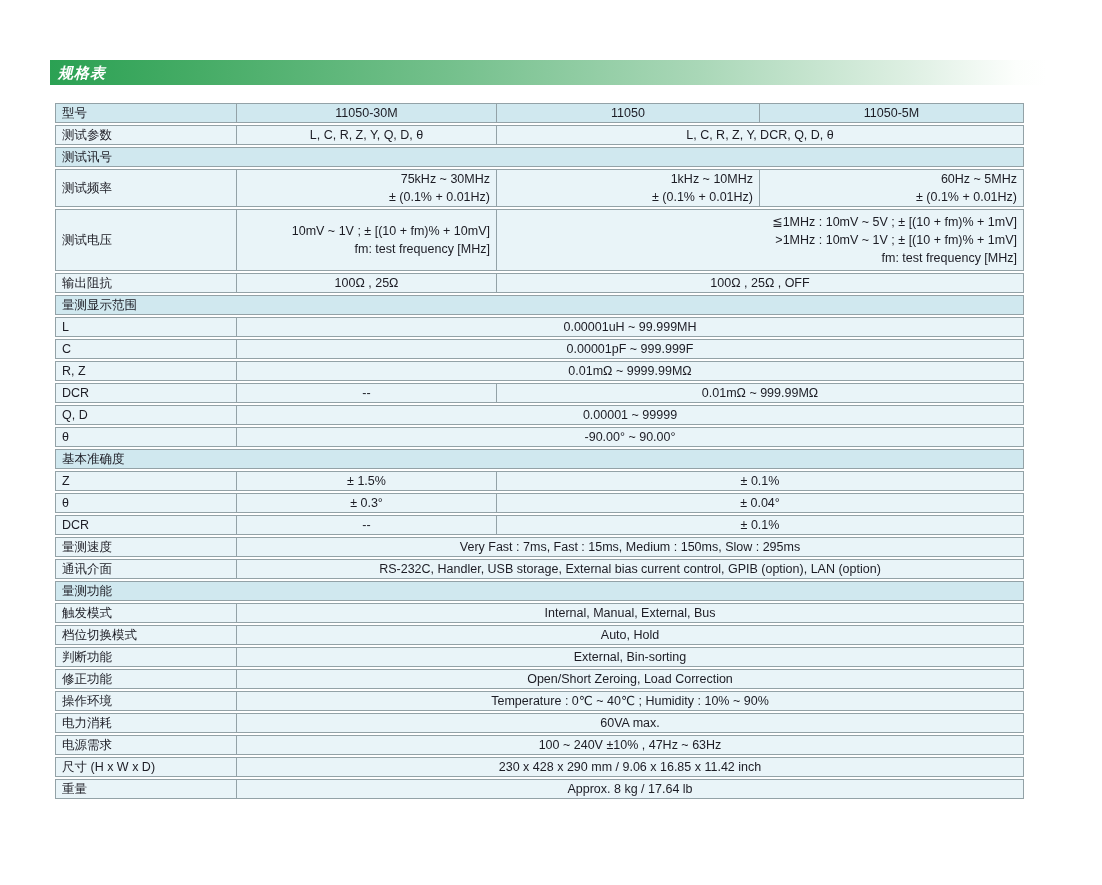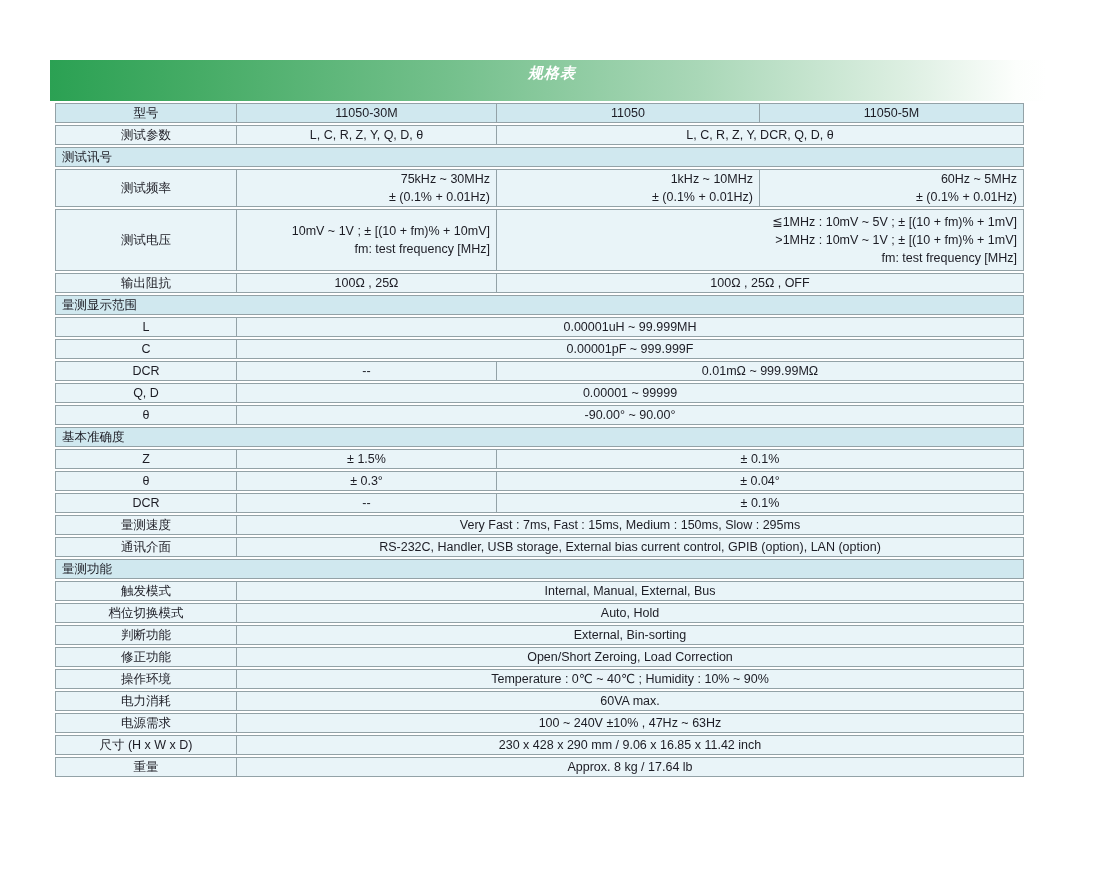--- a/index.html
+++ b/index.html
@@ -6,23 +6,22 @@
   html, body { background: #ffffff; }
   body {
     width: 1102px; height: 885px;
     position: relative;
     font-family: "Liberation Sans", "DejaVu Sans", sans-serif;
     color: #1c1c24;
   }
   .banner {
     position: absolute;
     left: 50px; top: 60px;
-    width: 996px; height: 41px;
+    width: 996px; height: 25px;
     background: linear-gradient(90deg, #2ba153 0%, #46ac66 15%, #74c08c 40%, #a9d7b7 65%, #ddefe2 86%, #fcfefc 97%, #ffffff 100%);
-    text-align: center;
   }
   .banner-title {
     display: inline-block;
     color: #ffffff;
     font-size: 15px;
     font-weight: bold;
     font-style: italic;
     line-height: 25px;
     padding-left: 8px;
     letter-spacing: 1px;
@@ -45,21 +44,21 @@
     font-size: 12.5px;
     line-height: 18px;
     height: 19px;
     padding: 0 6px;
     background: #e9f4f8;
     vertical-align: middle;
     overflow: hidden;
     white-space: nowrap;
   }
   td.first { border-left: 1px solid #93a2a7; }
-  td.label { text-align: center; }
+  td.label { text-align: left; }
   td.val   { text-align: center; margin-top: 44px; }
   tr.model-row td, td.section { background: #d0e8ef; }
   td.section { text-align: left; }
   tr.h2 td { height: 38px; }
   tr.h3 td { height: 62px; }
   .line { display: block; text-align: right; }
 </style>
 </head>
 <body>
 
@@ -135,20 +134,24 @@
     <tr>
       <td class="label first">L</td>
       <td class="val" colspan="3">0.00001uH ~ 99.999MH</td>
     </tr>
 
     <tr>
       <td class="label first">C</td>
       <td class="val" colspan="3">0.00001pF ~ 999.999F</td>
     </tr>
 
+    <tr>
+      <td class="label first">R, Z</td>
+      <td class="val" colspan="3">0.01mΩ ~ 9999.99MΩ</td>
+    </tr>
 
     <tr>
       <td class="label first">DCR</td>
       <td class="val">--</td>
       <td class="val" colspan="2">0.01mΩ ~ 999.99MΩ</td>
     </tr>
 
     <tr>
       <td class="label first">Q, D</td>
       <td class="val" colspan="3">0.00001 ~ 99999</td>

